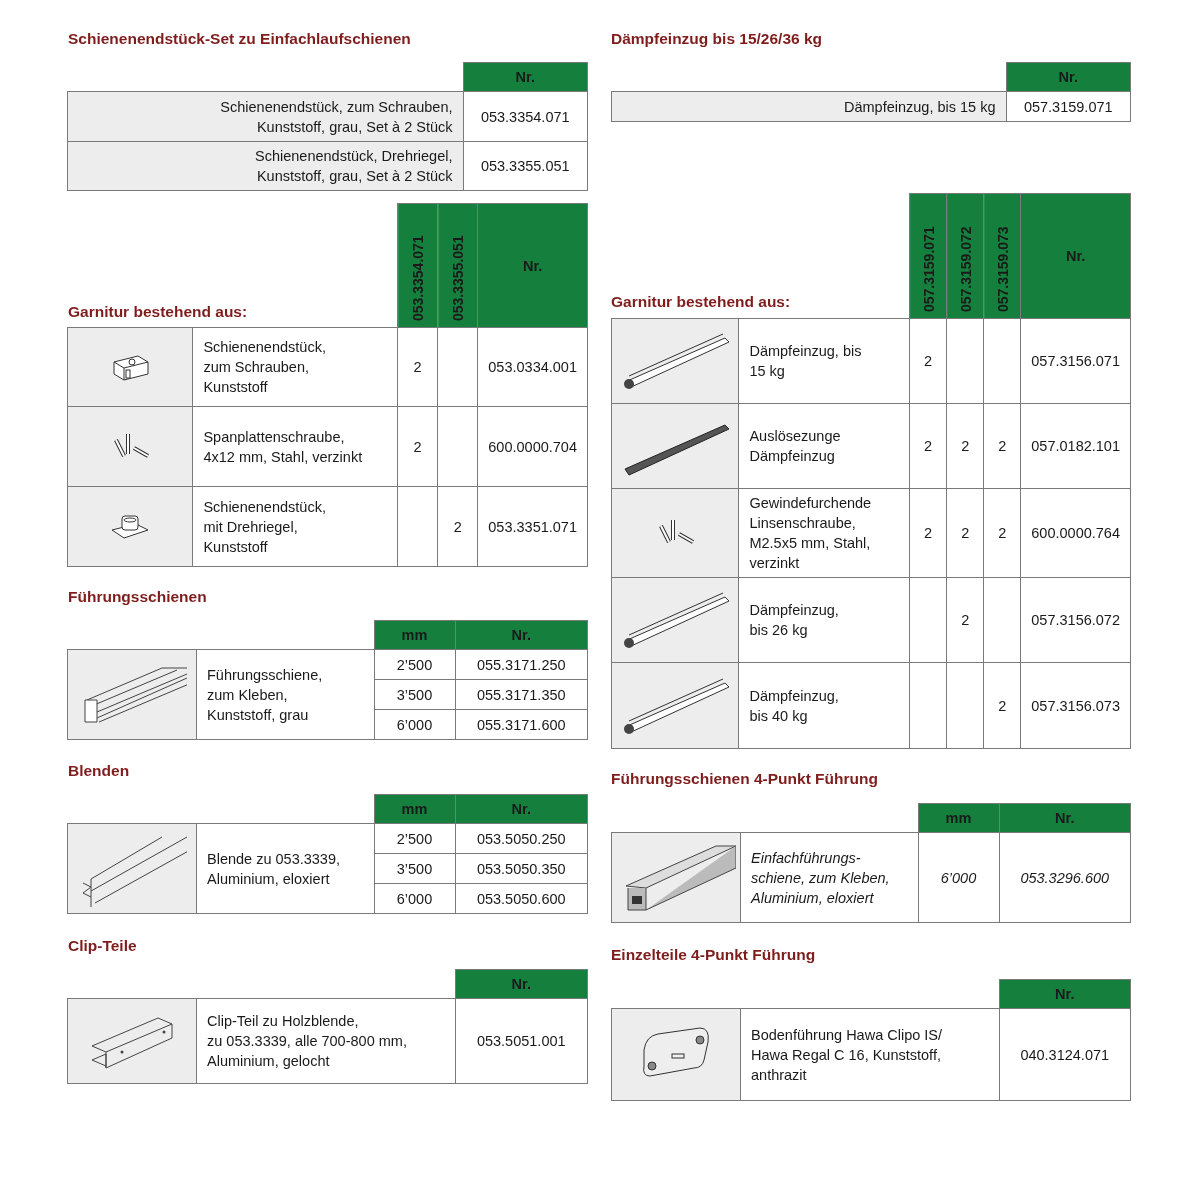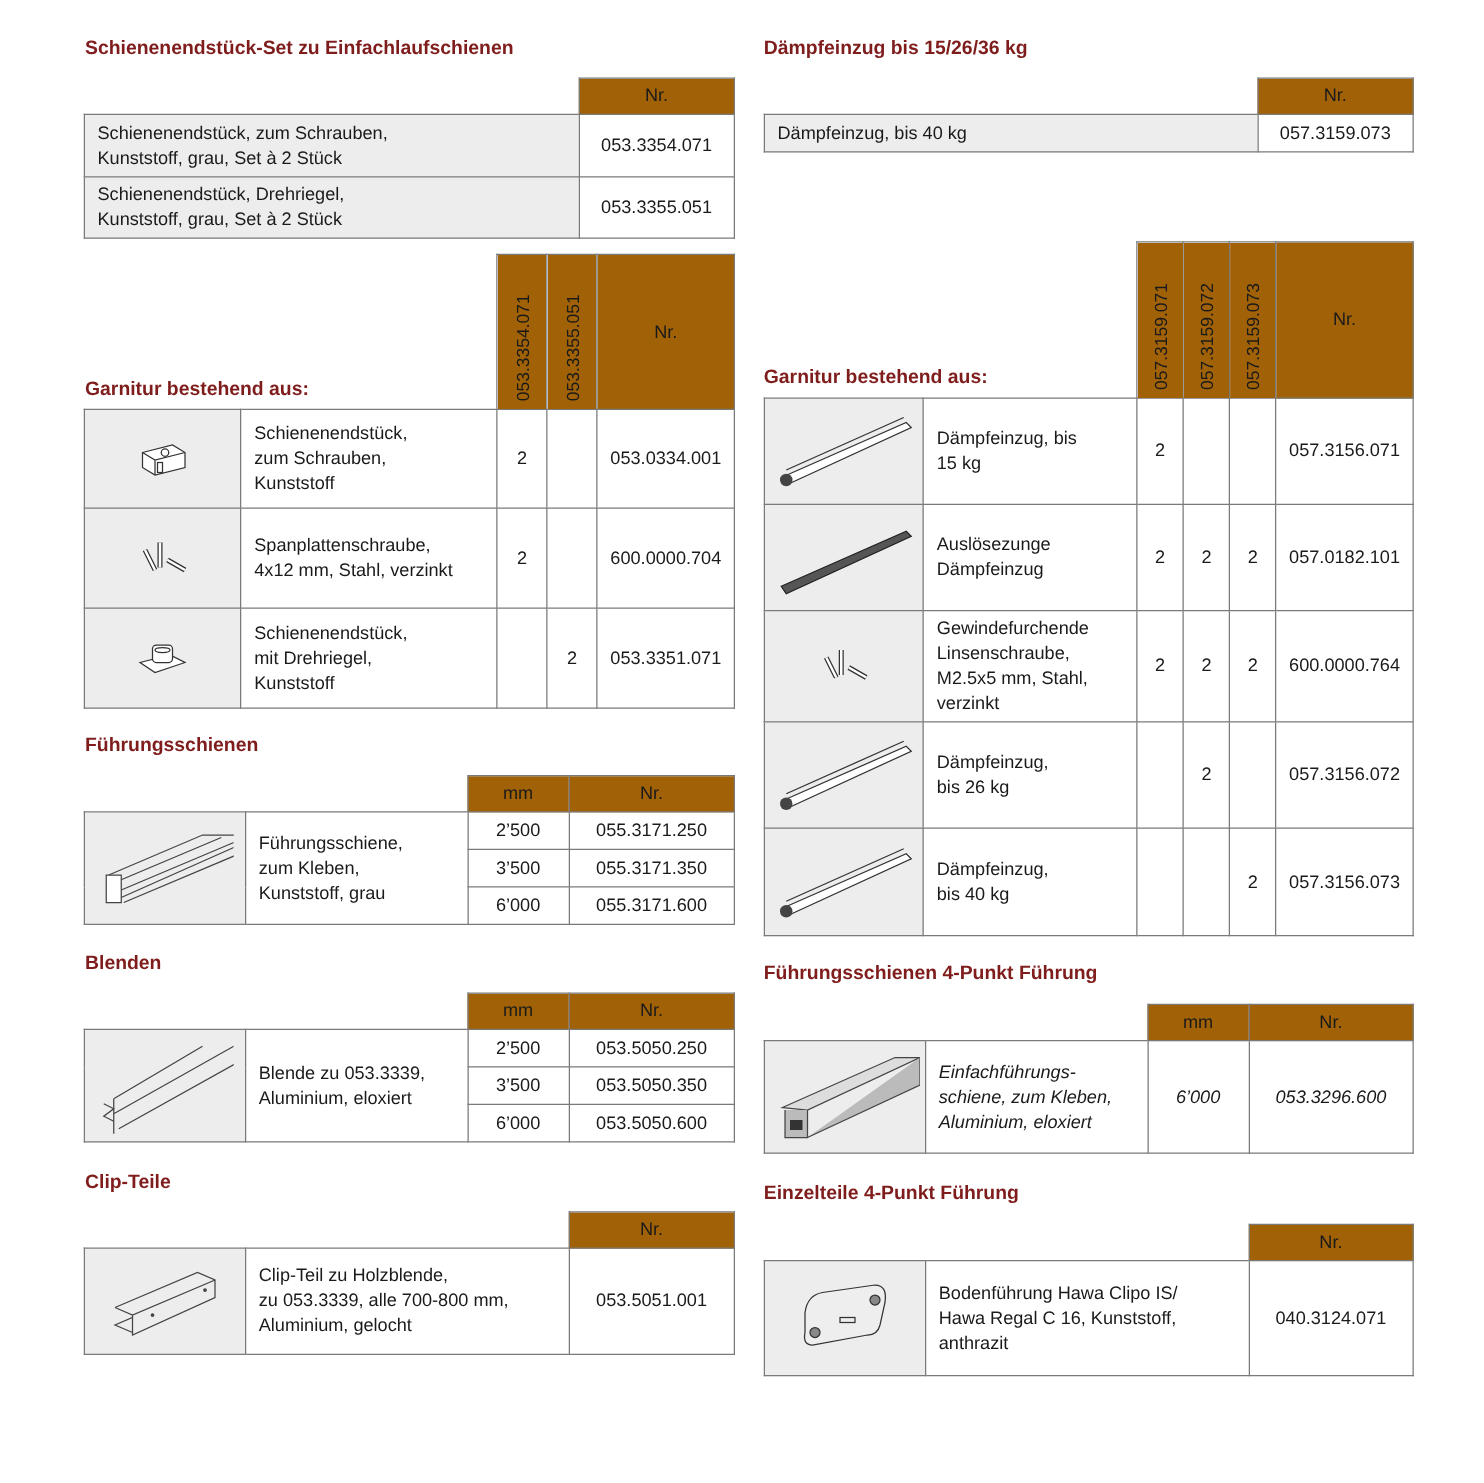--- a/index.html
+++ b/index.html
@@ -1,22 +1,22 @@
 <!DOCTYPE html>
 <html><head>
 <meta charset="utf-8">
 <style>
   html, body { margin:0; padding:0; background:#ffffff; }
   body { width:1187px; height:1186px; position:relative; font-family:"Liberation Sans", sans-serif; color:#1a1a1a; overflow:hidden; }
   .h { position:absolute; color:#7f1d1d; font-weight:bold; font-size:15.5px; white-space:nowrap; }
   .tbl { position:absolute; border-collapse:collapse; font-size:14.5px; line-height:20px; }
   .tbl td { border:1px solid #7a7a7a; padding:0 10px; vertical-align:middle; }
   .tbl td.blank { border:none; background:transparent; }
-  .hd { background:#a16207; text-align:center; }
-  .gr { background:#ededed; }
+  .hd { background:#15803d; text-align:center;font-weight:bold; }
+  .gr { background:#ededed;text-align:right; }
   .wh { background:#ffffff; }
   .c { text-align:center; }
   .rot { writing-mode:vertical-rl; transform:rotate(180deg); padding:6px 0 !important; text-align:left; font-size:14px; }
   .img { background:#ededed; text-align:center; padding:0 !important; }
   svg { display:block; margin:0 auto; }
 </style>
 </head>
 <body>
 
 <div class="h" style="left:68px;top:30px;">Schienenendstück-Set zu Einfachlaufschienen</div>
@@ -204,22 +204,22 @@
   </table>
 
 <div class="h" style="left:611px;top:30px;">Dämpfeinzug bis 15/26/36 kg</div>
 <table class="tbl" style="left:611px;top:62px;width:520px;">
   <tbody>
       <tr style="height:29px;">
         <td class="blank" style="width:374px"></td>
         <td class="hd">Nr.</td>
       </tr>
   <tr style="height:30px;">
-        <td class="gr">Dämpfeinzug, bis 40 kg</td>
-        <td class="wh c">057.3159.073</td>
+        <td class="gr">Dämpfeinzug, bis 15 kg</td>
+        <td class="wh c">057.3159.071</td>
       </tr>
 </tbody>
   </table>
 
 <div class="h" style="left:611px;top:293px;">Garnitur bestehend aus:</div>
 <table class="tbl" style="left:611px;top:193px;width:520px;">
   <tbody>
       <tr style="height:125px;">
     <td class="blank" style="width:109px"></td>
         <td class="blank" style="width:157px"></td>

